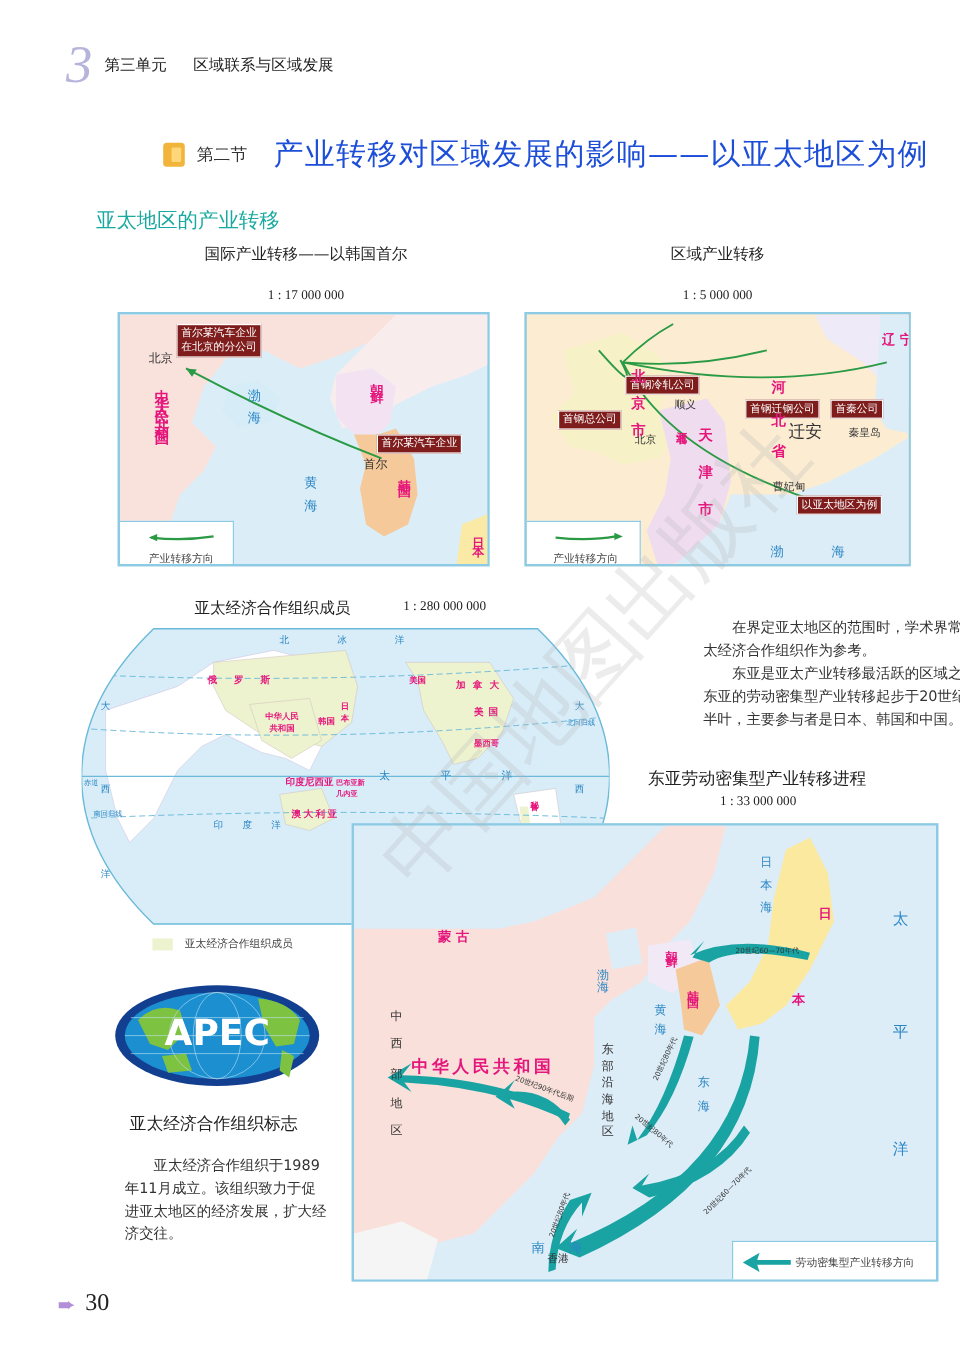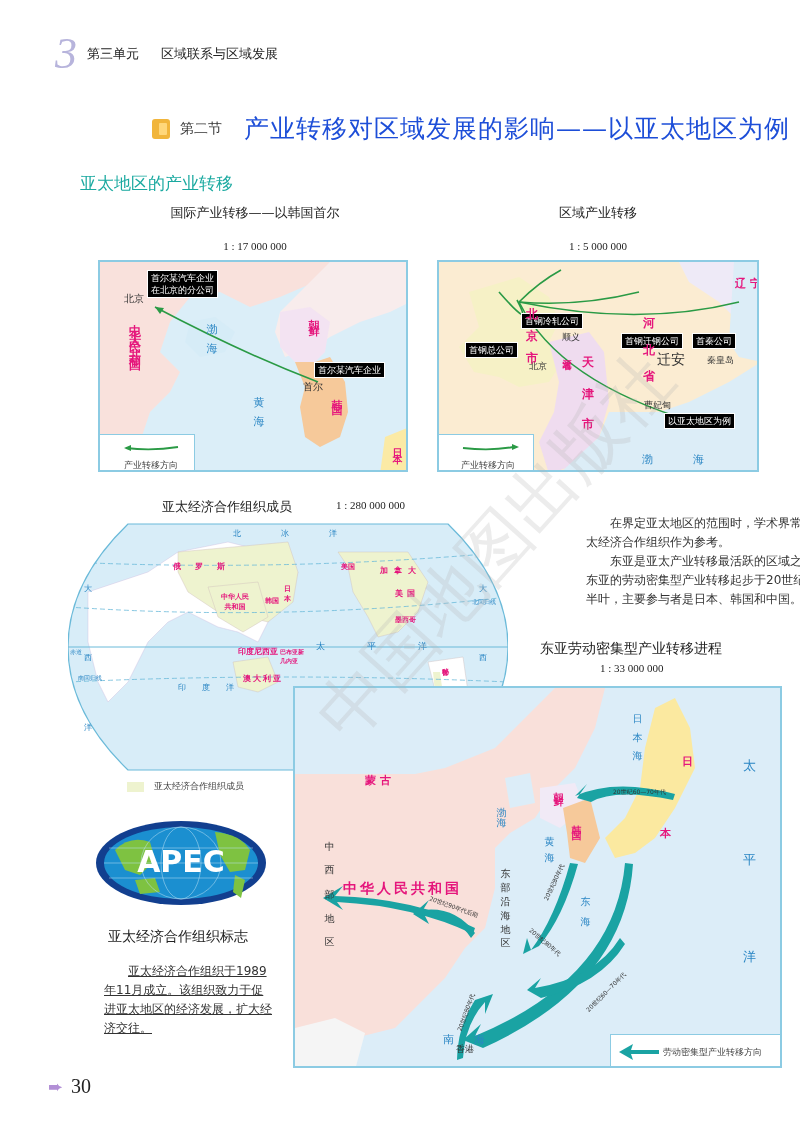--- a/index.html
+++ b/index.html
@@ -3,35 +3,35 @@
 <meta charset="utf-8">
 <style>
   * { box-sizing: border-box; margin: 0; padding: 0; }
   body { width: 800px; height: 1138px; background: #ffffff; position: relative; overflow: hidden;
          font-family: "DejaVu Serif", "Liberation Serif", serif; color: #222; }
   .abs { position: absolute; }
   .unit-header { left: 55px; top: 34px; height: 40px; display: flex; align-items: center; }
   .unit-num { font-family: "Liberation Serif", serif; font-style: italic; font-size: 44px; color: #b7b4dc; width: 30px; line-height: 40px; }
   .unit-label { font-size: 13px; font-family: "DejaVu Sans", sans-serif; margin-left: 2px; }
   .unit-title { font-size: 13px; margin-left: 22px; }
-  .section-head { left: 152px; top: 112px; display: flex; align-items: center; }
+  .section-head { left: 136px; top: 112px; display: flex; align-items: center; }
   .book-icon { width: 18px; height: 20px; background: #f1b53b; border-radius: 3px; position: relative; margin-right: 10px; }
   .book-icon::after { content: ""; position: absolute; left: 7px; top: 4px; width: 8px; height: 12px; background: #ffd77a; border-radius: 1px; }
   .section-num { font-size: 14px; color: #333; margin-right: 22px; }
   .section-title { font-size: 25px; color: #1d4ed8; letter-spacing: 1px; }
   .sub-title { left: 80px; top: 172px; font-family: "DejaVu Sans", sans-serif; font-size: 17px; color: #1aa9a0; }
   .cap { text-align: center; font-size: 13px; line-height: 17px; }
   .scale { font-family: "Liberation Serif", serif; font-size: 11px; text-align: center; }
   .map { position: absolute; border: 2px solid #8ccbe3; overflow: hidden; background: #dff0f8; }
   .map svg { position: absolute; left: 0; top: 0; }
   .lbl { position: absolute; font-family: "DejaVu Sans", sans-serif; font-size: 10px; white-space: nowrap; }
   .red { color: #e5167c; font-weight: bold; }
   .blue { color: #2a86c4; }
   .dark { color: #333; }
-  .gbox { position: absolute; background: #000000; color: #fff; font-family: "DejaVu Sans", sans-serif; font-size: 9px; padding: 1px 3px; border: 1px solid #fff; line-height: 12px; }
+  .gbox { position: absolute; background: #7f1d1d; color: #fff; font-family: "DejaVu Sans", sans-serif; font-size: 9px; padding: 1px 3px; border: 1px solid #fff; line-height: 12px; }
   .vert { writing-mode: vertical-rl; letter-spacing: 6px; }
   .legend-box { position: absolute; background: #fff; border-top: 1px solid #8ccbe3; border-right: 1px solid #8ccbe3; font-family: "DejaVu Sans", sans-serif; font-size: 9px; color: #444; }
   .para { font-family: "DejaVu Sans", sans-serif; font-size: 12px; line-height: 19px; color: #333; }
   .footer { left: 48px; top: 1075px; display: flex; align-items: center; }
   .footer-arrow { color: #b28fd6; font-size: 18px; margin-right: 8px; }
   .page-num { font-family: "Liberation Serif", serif; font-size: 20px; }
   .watermark { position: absolute; left: 250px; top: 500px; font-family: "DejaVu Sans", sans-serif; font-size: 70px; color: rgba(180,180,180,0.25); transform: rotate(-48deg); white-space: nowrap; pointer-events: none; }
 </style>
 </head>
 <body>
@@ -264,21 +264,21 @@
         <ellipse cx="86" cy="43" rx="20" ry="36"></ellipse>
       <path d="M9 43 H163"></path>
         <path d="M14 28 H158"></path>
         <path d="M14 58 H158"></path>
     </g>
   </svg>
   <div class="abs" style="left:0; top:24px; width:172px; text-align:center; font-family:'DejaVu Sans',sans-serif; font-weight:bold; font-size:30px; color:#fff;">APEC</div>
 </div>
 <div class="abs" style="left:108px; top:928px; font-family:'DejaVu Sans',sans-serif; font-size:14px;">亚太经济合作组织标志</div>
 <div class="abs para" style="left:104px; top:962px; width:170px; font-size:12px;">
-  <p style="text-indent:24px;text-decoration:underline;">亚太经济合作组织于1989年11月成立。该组织致力于促进亚太地区的经济发展，扩大经济交往。</p>
+  <p style="text-indent:24px;">亚太经济合作组织于1989年11月成立。该组织致力于促进亚太地区的经济发展，扩大经济交往。</p>
 </div>
 
 <div class="watermark">中国地图出版社</div>
 
 <div class="abs footer">
   <span class="footer-arrow">➨</span>
   <span class="page-num">30</span>
 </div>
 
 </body></html>

